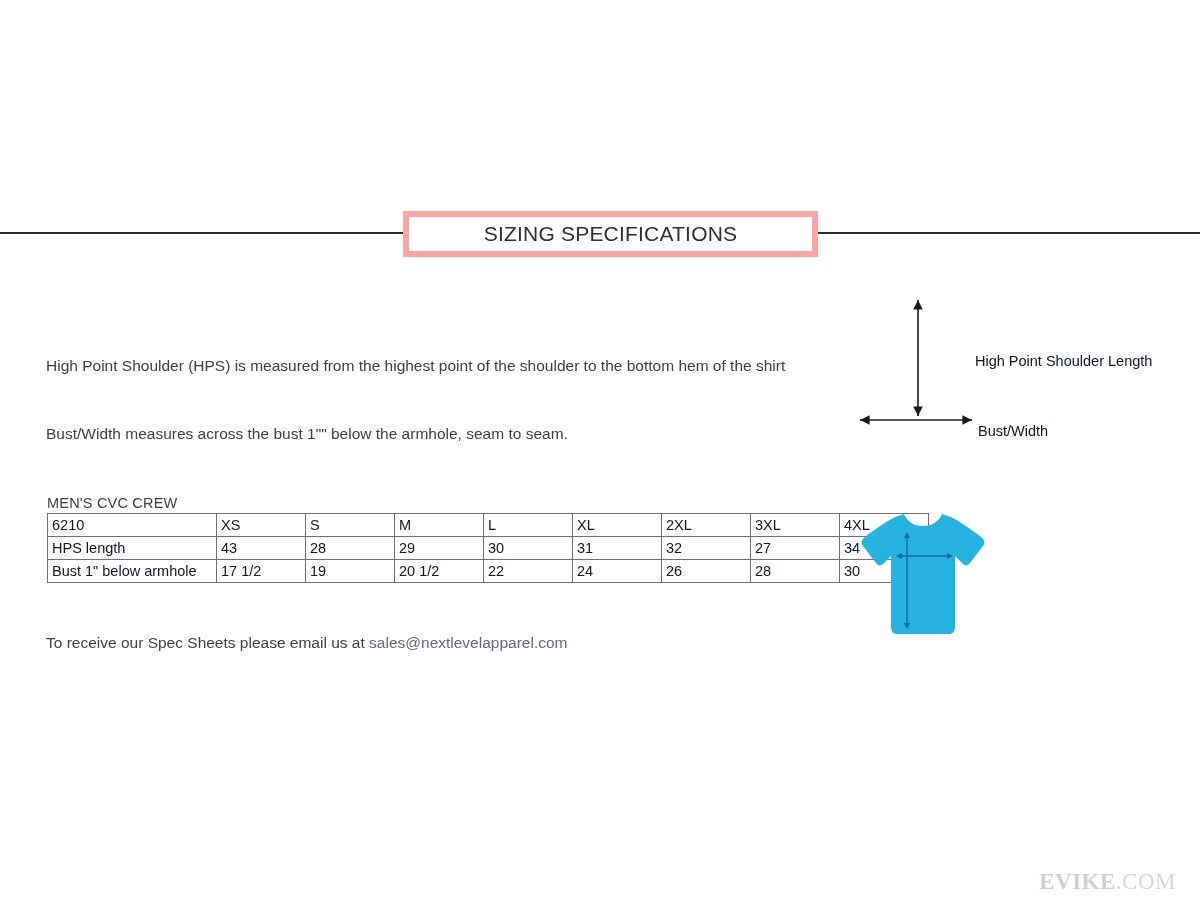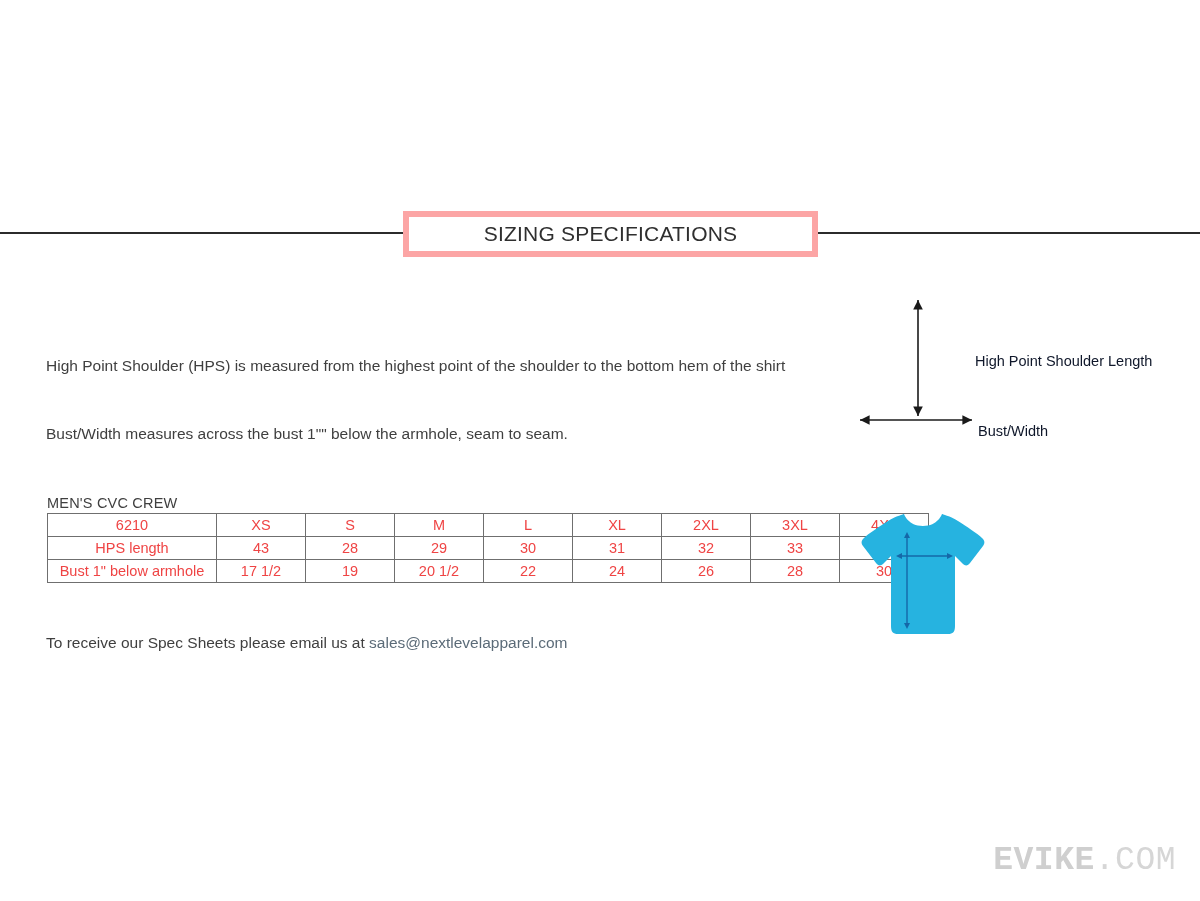--- a/index.html
+++ b/index.html
@@ -87,22 +87,22 @@
     position: absolute;
     left: 47px;
     top: 513px;
     border-collapse: collapse;
     background: #ffffff;
   }
   #size-table td {
     border: 1px solid #6f6f6f;
     height: 23px;
     font-size: 14.5px;
-    color: #ef4444;
-    text-align: center;
+    color: #0f172a;
+    text-align: left;
     padding: 0 4px;
     white-space: nowrap;
   }
   #size-table td.rowhead {
     width: 169px;
   }
   #size-table td.datacell {
     width: 89px;
   }
 
@@ -125,25 +125,25 @@
     left: 858px;
     top: 508px;
     width: 130px;
     height: 132px;
   }
 
   
   #watermark {
     position: absolute;
     right: 24px;
-    bottom: 22px;
-    font-size: 33px;
+    bottom: 6px;
+    font-size: 23px;
     letter-spacing: 0.5px;
     color: #d2d2d2;
-    font-family: Liberation Mono, monospace;
+    font-family: Liberation Serif, serif;
   }
   #watermark .wm-bold { font-weight: 700; color: #cfcfcf; }
   #watermark .wm-light { font-weight: 400; color: #d6d6d6; }
 </style>
 </head>
 <body>
 
 <div id="title-band"></div>
 <div id="title-box">
   <span class="title-text">SIZING SPECIFICATIONS</span>
@@ -187,21 +187,21 @@
       <td class="datacell">4XL</td>
     </tr>
     <tr>
       <td class="rowhead">HPS length</td>
       <td class="datacell">43</td>
       <td class="datacell">28</td>
       <td class="datacell">29</td>
       <td class="datacell">30</td>
       <td class="datacell">31</td>
       <td class="datacell">32</td>
-      <td class="datacell">33</td>
+      <td class="datacell">27</td>
       <td class="datacell">34</td>
     </tr>
     <tr>
       <td class="rowhead">Bust 1" below armhole</td>
       <td class="datacell">17 1/2</td>
       <td class="datacell">19</td>
       <td class="datacell">20 1/2</td>
       <td class="datacell">22</td>
       <td class="datacell">24</td>
       <td class="datacell">26</td>

